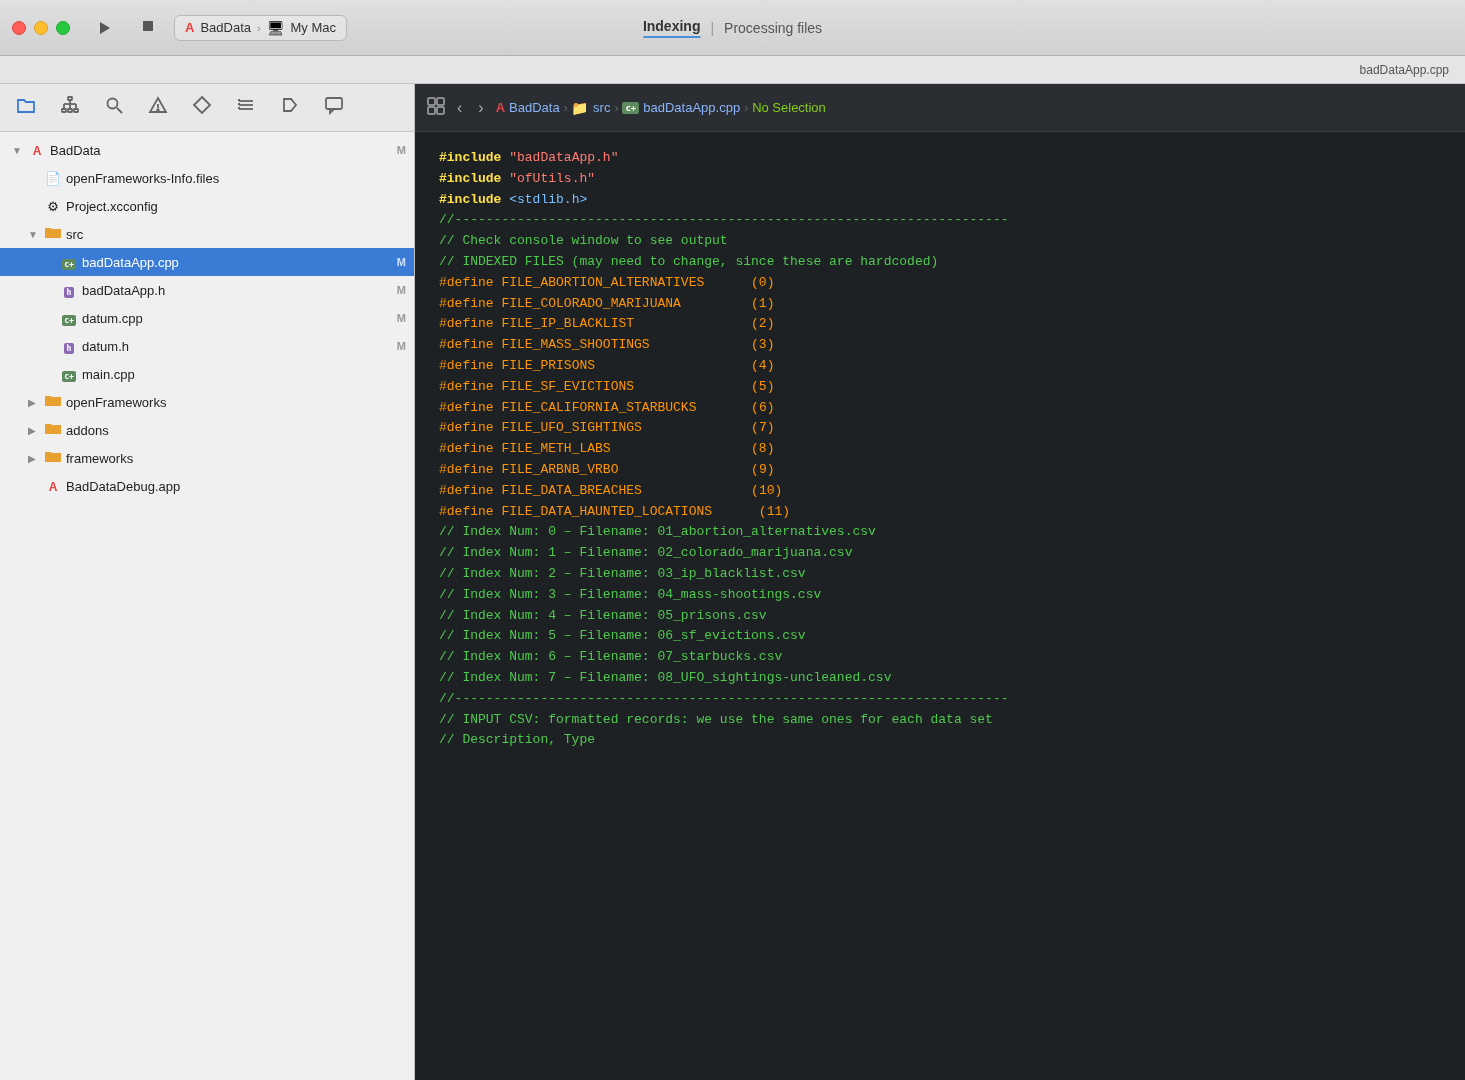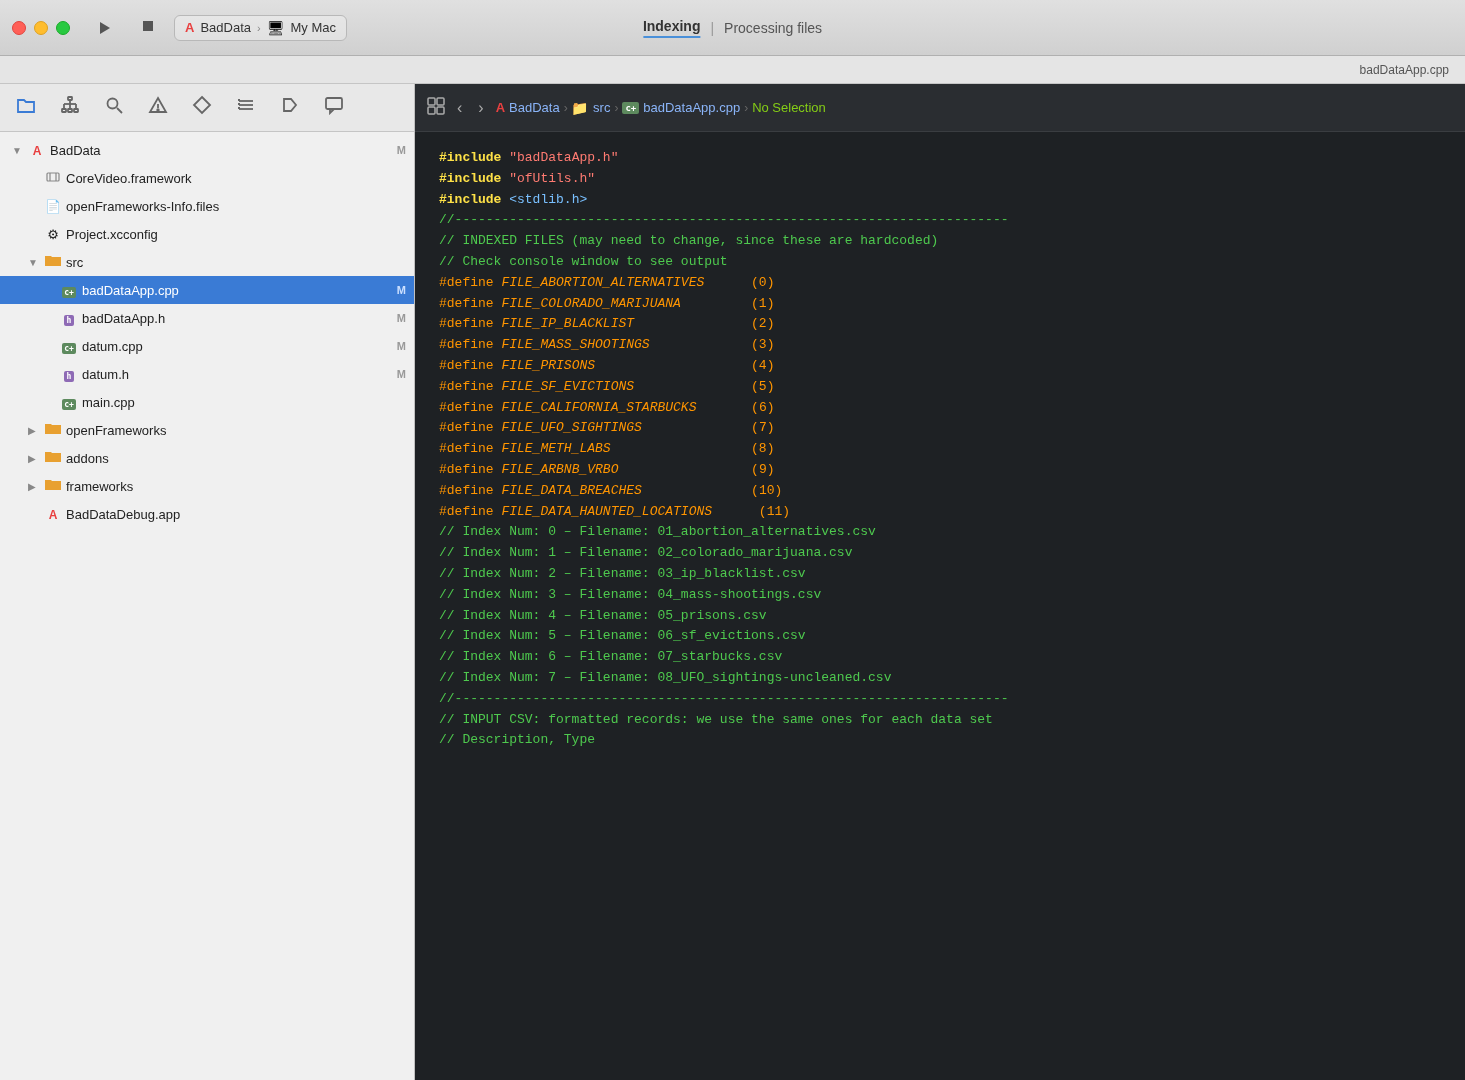--- a/index.html
+++ b/index.html
@@ -267,21 +267,21 @@
     }
     .code-line {
       white-space: pre;
       display: block;
     }
     .c-include-keyword { color: #fde047; font-weight: bold; }
     .c-string { color: #ff7b72; }
     .c-angle-include { color: #79c0ff; }
     .c-comment { color: #4ec94e; }
     .c-define { color: #ff9500; }
-    .c-define-name { color: #ff9500; font-style: italic; }
+    .c-define-name { color: #ff9500; }
     .c-paren-val { color: #ff9500; }
     .c-normal { color: #d0d0d0; }
 
     
     #code-content::-webkit-scrollbar { width: 8px; }
     #code-content::-webkit-scrollbar-track { background: #1e2124; }
     #code-content::-webkit-scrollbar-thumb { background: #444; border-radius: 4px; }
   </style>
 </head>
 <body>
@@ -391,30 +391,20 @@
       </span>
     </div>
 
     <div id="file-tree">
     <div class="tree-item">
           <span style="width: 0px; min-width: 0px; display: inline-block;"></span>
           <span class="expand-arrow">▼</span>
           <span class="file-icon"><span style="color:#e84040;font-weight:bold;font-size:12px;">A</span></span>
           <span class="tree-label">BadData</span>
           <span class="badge-m">M</span>
-        </div>
-        <div class="tree-item">
-          <span style="width: 16px; min-width: 16px; display: inline-block;"></span>
-          <span class="expand-arrow"></span>
-          <span class="file-icon"><svg width="16" height="16" viewBox="0 0 16 16" fill="none" stroke="#888" stroke-width="1.2">
-              <rect x="2" y="4" width="12" height="8" rx="1"></rect>
-              <line x1="5" y1="4" x2="5" y2="12"></line>
-              <line x1="11" y1="4" x2="11" y2="12"></line>
-            </svg></span>
-          <span class="tree-label">CoreVideo.framework</span>
         </div>
         <div class="tree-item">
           <span style="width: 16px; min-width: 16px; display: inline-block;"></span>
           <span class="expand-arrow"></span>
           <span class="file-icon" style="font-size: 13px;">📄</span>
           <span class="tree-label">openFrameworks-Info.files</span>
         </div>
         <div class="tree-item">
           <span style="width: 16px; min-width: 16px; display: inline-block;"></span>
           <span class="expand-arrow"></span>
@@ -524,22 +514,22 @@
     </div>
 
     <div id="code-content">
     <span class="code-line"><span class="c-include-keyword">#include </span><span class="c-string">"badDataApp.h"</span></span>
         <span class="code-line"><span class="c-include-keyword">#include </span><span class="c-string">"ofUtils.h"</span></span>
         <span class="code-line"><span class="c-normal"></span></span>
         <span class="code-line"><span class="c-include-keyword">#include </span><span class="c-angle-include">&lt;stdlib.h&gt;</span></span>
         <span class="code-line"><span class="c-normal"></span></span>
         <span class="code-line"><span class="c-normal"></span></span>
         <span class="code-line"><span class="c-comment">//-----------------------------------------------------------------------</span></span>
+        <span class="code-line"><span class="c-comment">// Check console window to see output</span></span>
         <span class="code-line"><span class="c-comment">// INDEXED FILES (may need to change, since these are hardcoded)</span></span>
-        <span class="code-line"><span class="c-comment">// Check console window to see output</span></span>
         <span class="code-line"><span class="c-normal"></span></span>
         <span class="code-line"><span class="c-define">#define </span><span class="c-define-name">FILE_ABORTION_ALTERNATIVES</span><span class="c-paren-val">      (0)</span></span>
         <span class="code-line"><span class="c-define">#define </span><span class="c-define-name">FILE_COLORADO_MARIJUANA</span><span class="c-paren-val">         (1)</span></span>
         <span class="code-line"><span class="c-define">#define </span><span class="c-define-name">FILE_IP_BLACKLIST</span><span class="c-paren-val">               (2)</span></span>
         <span class="code-line"><span class="c-define">#define </span><span class="c-define-name">FILE_MASS_SHOOTINGS</span><span class="c-paren-val">             (3)</span></span>
         <span class="code-line"><span class="c-define">#define </span><span class="c-define-name">FILE_PRISONS</span><span class="c-paren-val">                    (4)</span></span>
         <span class="code-line"><span class="c-define">#define </span><span class="c-define-name">FILE_SF_EVICTIONS</span><span class="c-paren-val">               (5)</span></span>
         <span class="code-line"><span class="c-define">#define </span><span class="c-define-name">FILE_CALIFORNIA_STARBUCKS</span><span class="c-paren-val">       (6)</span></span>
         <span class="code-line"><span class="c-define">#define </span><span class="c-define-name">FILE_UFO_SIGHTINGS</span><span class="c-paren-val">              (7)</span></span>
         <span class="code-line"><span class="c-define">#define </span><span class="c-define-name">FILE_METH_LABS</span><span class="c-paren-val">                  (8)</span></span>

